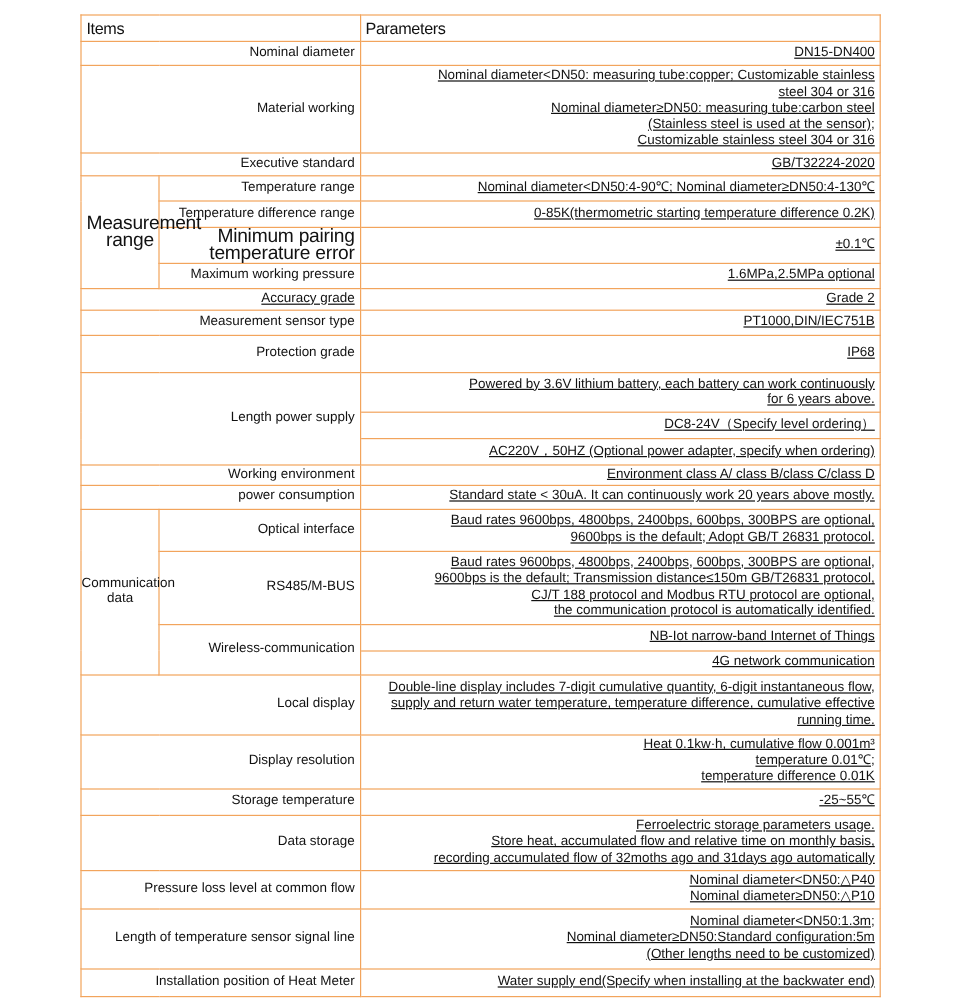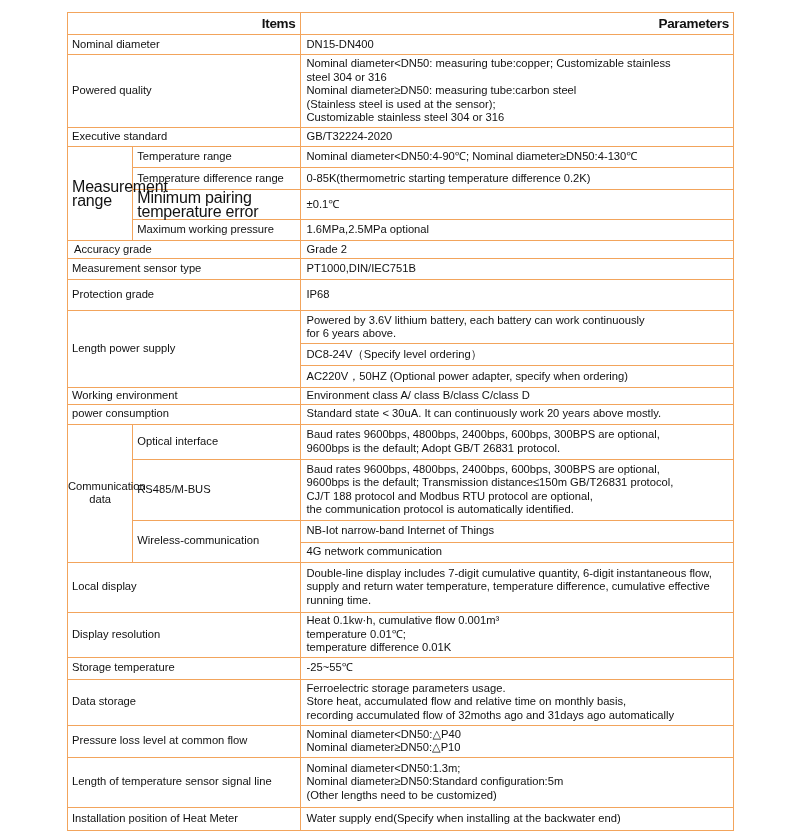--- a/index.html
+++ b/index.html
@@ -5,30 +5,30 @@
   html, body { margin: 0; padding: 0; background: #ffffff; }
   body { width: 800px; height: 835px; position: relative; overflow: hidden;
          font-family: "Liberation Sans", sans-serif; color: #111; }
   table.spec {
     position: absolute; left: 67px; top: 12px; width: 667px;
     border-collapse: collapse; table-layout: fixed;
     font-size: 11.2px; line-height: 13.5px;
   }
   table.spec td, table.spec th {
     border: 1.5px solid #F2A45C; padding: 1px 4px; vertical-align: middle;
-    text-align: left; font-weight: normal;
+    text-align: right; font-weight: normal;
   }
-  table.spec th { font-weight: bold; font-size: 13.5px; text-align: right; letter-spacing: -0.3px; height: 19px; }
+  table.spec th { font-weight: normal; font-size: 13.5px; text-align: left; letter-spacing: -0.3px; height: 19px; }
   .c1 { width: 64px; }
   .c2 { width: 164px; }
   .c3 { width: 425px; }
   .center { text-align: center !important; }
   .small { font-size: 16px; letter-spacing: -0.2px; }
   .v { white-space: pre-line; }
-  .indent { padding-left: 6px !important; }
+  .indent { padding-left: 6px !important; text-decoration: underline; }
 </style>
 </head>
 <body>
 
 <table class="spec">
   <colgroup>
       <col class="c1">
       <col class="c2">
       <col class="c3">
     </colgroup>
@@ -36,21 +36,21 @@
       <tr>
     <th colspan="2">Items</th>
     <th>Parameters</th>
   </tr>
 
   <tr style="height:20px">
     <td colspan="2">Nominal diameter</td>
     <td class="v indent">DN15-DN400</td>
   </tr>
   <tr style="height:73px">
-    <td colspan="2">Powered quality</td>
+    <td colspan="2">Material working</td>
     <td class="v indent">Nominal diameter&lt;DN50: measuring tube:copper; Customizable stainless
 steel 304 or 316
 Nominal diameter≥DN50: measuring tube:carbon steel
 (Stainless steel is used at the sensor);
 Customizable stainless steel 304 or 316</td>
   </tr>
   <tr style="height:19px">
     <td colspan="2">Executive standard</td>
     <td class="v indent">GB/T32224-2020</td>
   </tr>

